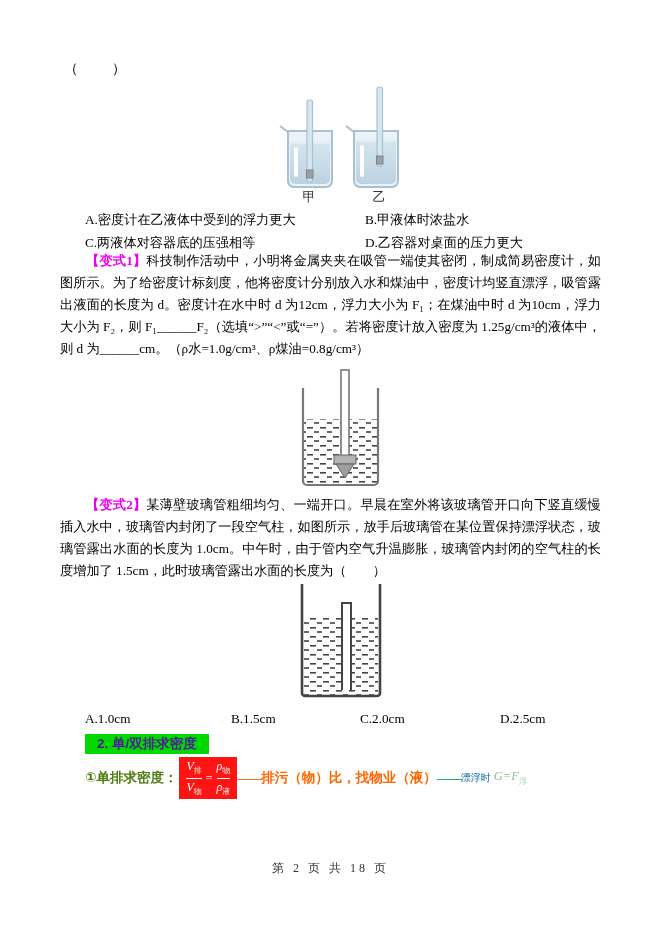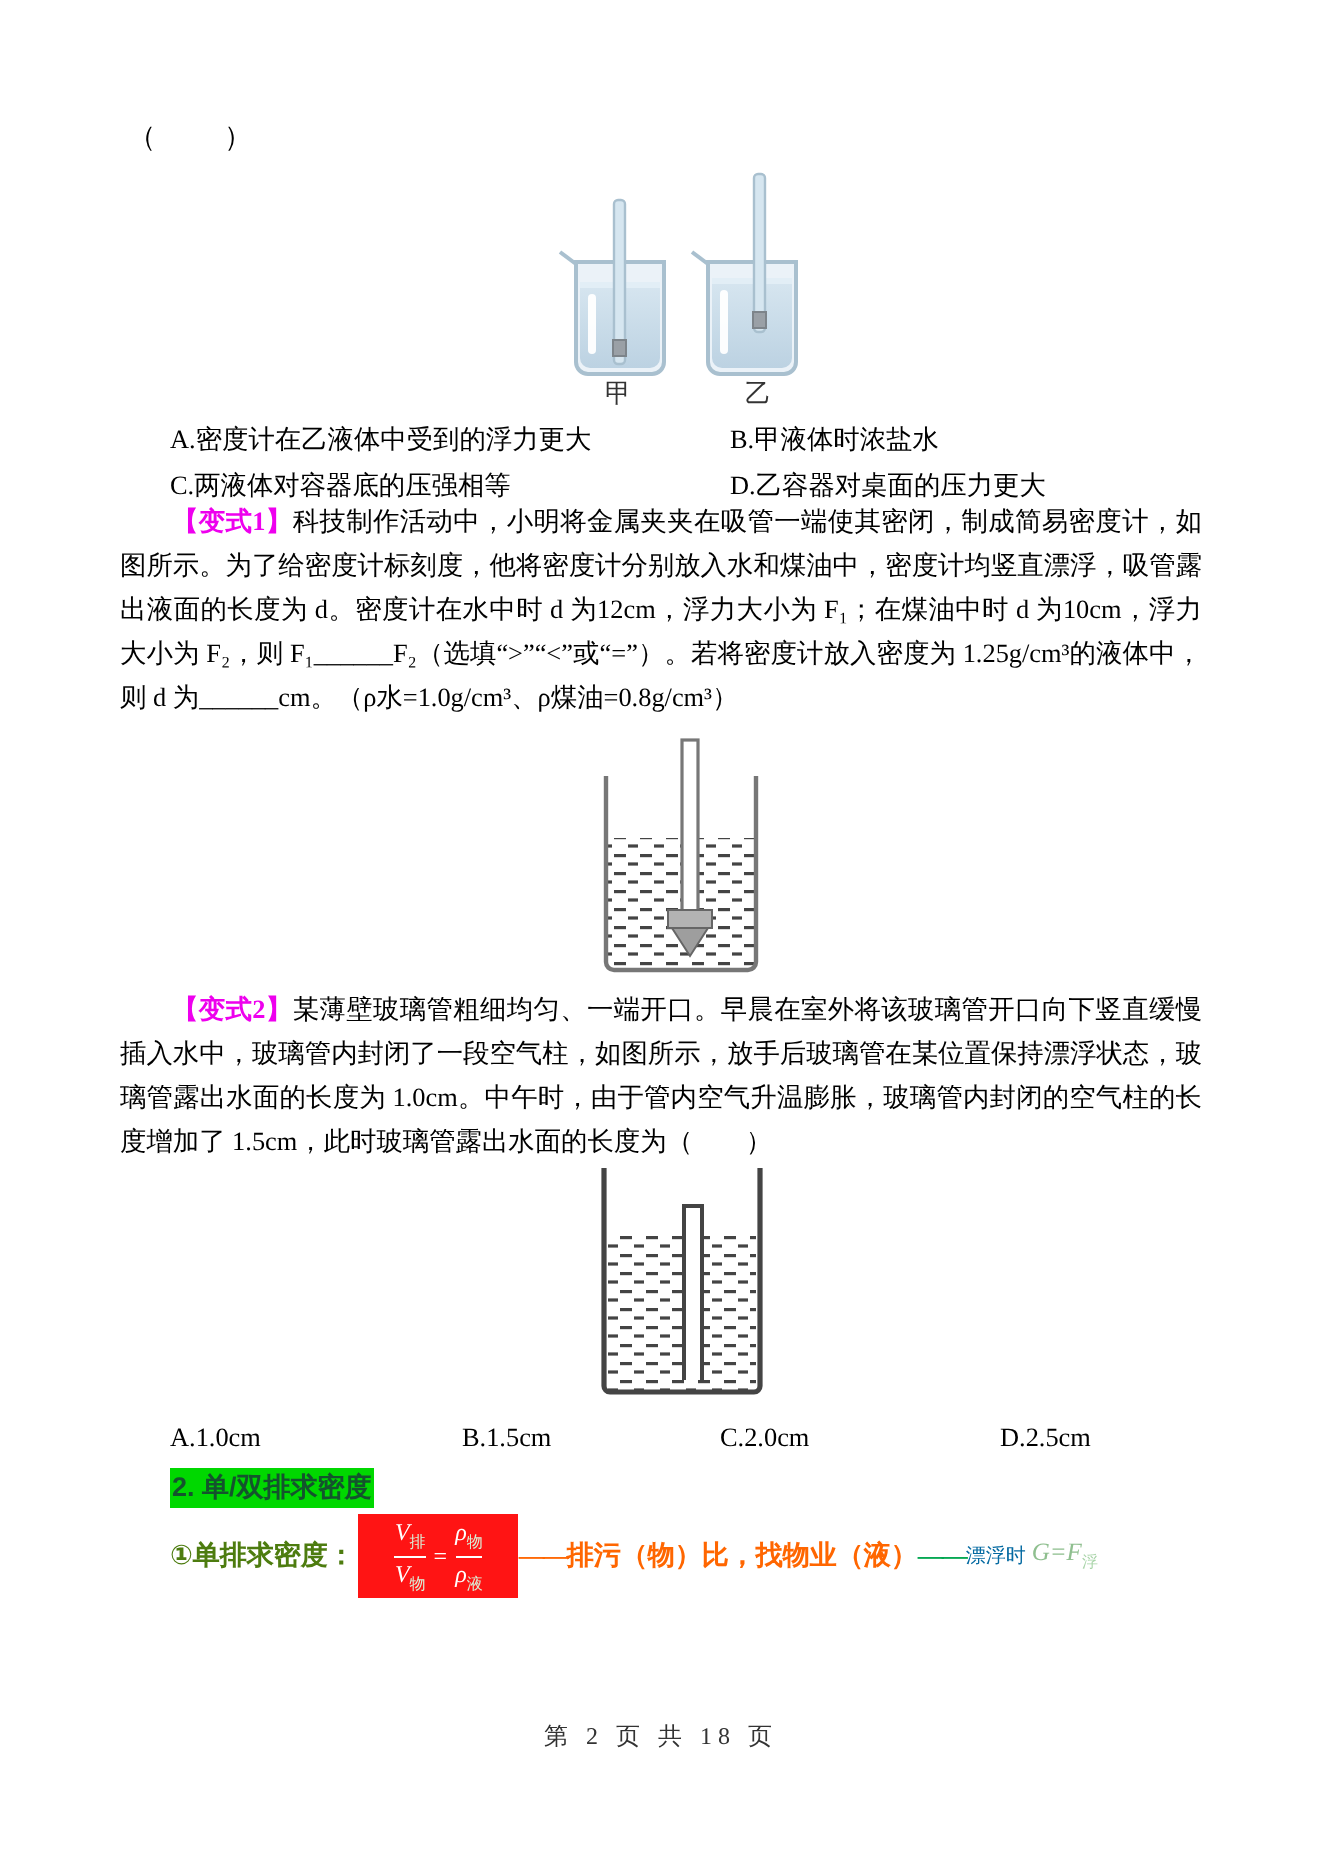--- a/index.html
+++ b/index.html
@@ -7,27 +7,27 @@
     position:relative;width:661px;height:935px;background:#ffffff;margin:0 auto;
     font-family:"Liberation Serif","DejaVu Serif",serif;color:#000;overflow:hidden;
   }
   .abs{position:absolute;}
   .answer-bracket{left:64px;top:60px;font-size:14px;letter-spacing:2px;}
   .para{left:60px;width:541px;font-size:13.2px;line-height:22px;text-align:justify;text-indent:26px;}
   .tag{color:#ee00ee;font-weight:bold;}
   .opt{font-size:13.2px;white-space:nowrap;}
   .fig-label{font-size:13px;fill:#333;}
   .section-title{
-    left:85px;top:734px;display:inline-block;background:#00d800;color:#14532d;
-    font-weight:bold;font-size:13.5px;padding:1px 1px;font-family:"Liberation Sans","DejaVu Sans",sans-serif;
+    left:85px;top:734px;display:inline-block;background:#00d800;color:#4c1d95;
+    font-weight:bold;font-size:13.5px;padding:1px 12px;font-family:"Liberation Sans","DejaVu Sans",sans-serif;
   }
   .formula-row{left:85px;top:753px;height:50px;display:flex;align-items:center;}
   .formula-label{color:#4d7c0f;font-weight:bold;font-size:13.5px;font-family:"Liberation Sans","DejaVu Sans",sans-serif;}
   .red-box{
-    background:#ff1414;display:flex;align-items:center;padding:3px 18px;margin-left:2px;
+    background:#ff1414;display:flex;align-items:center;padding:3px 7px;margin-left:2px;
     color:#fff;font-style:italic;font-size:12px;
   }
   .frac{display:inline-flex;flex-direction:column;align-items:center;line-height:1;}
   .frac .bar{width:100%;height:1px;background:#fff;margin:2px 0;}
   .frac sub,.gsub{font-size:8px;font-style:normal;color:#d9f2d9;}
   .eq{margin:0 4px;color:#fff;font-style:normal;}
   .dash-orange{color:#ff6600;font-weight:bold;font-size:13px;letter-spacing:-1px;}
   .mnemonic{color:#ff6600;font-weight:bold;font-size:13.5px;font-family:"Liberation Sans","DejaVu Sans",sans-serif;}
   .dash-green{color:#00a650;font-weight:bold;font-size:13px;letter-spacing:-1px;}
   .green-label{color:#0369a1;font-weight:normal;font-size:10px;font-family:"Liberation Sans","DejaVu Sans",sans-serif;}

